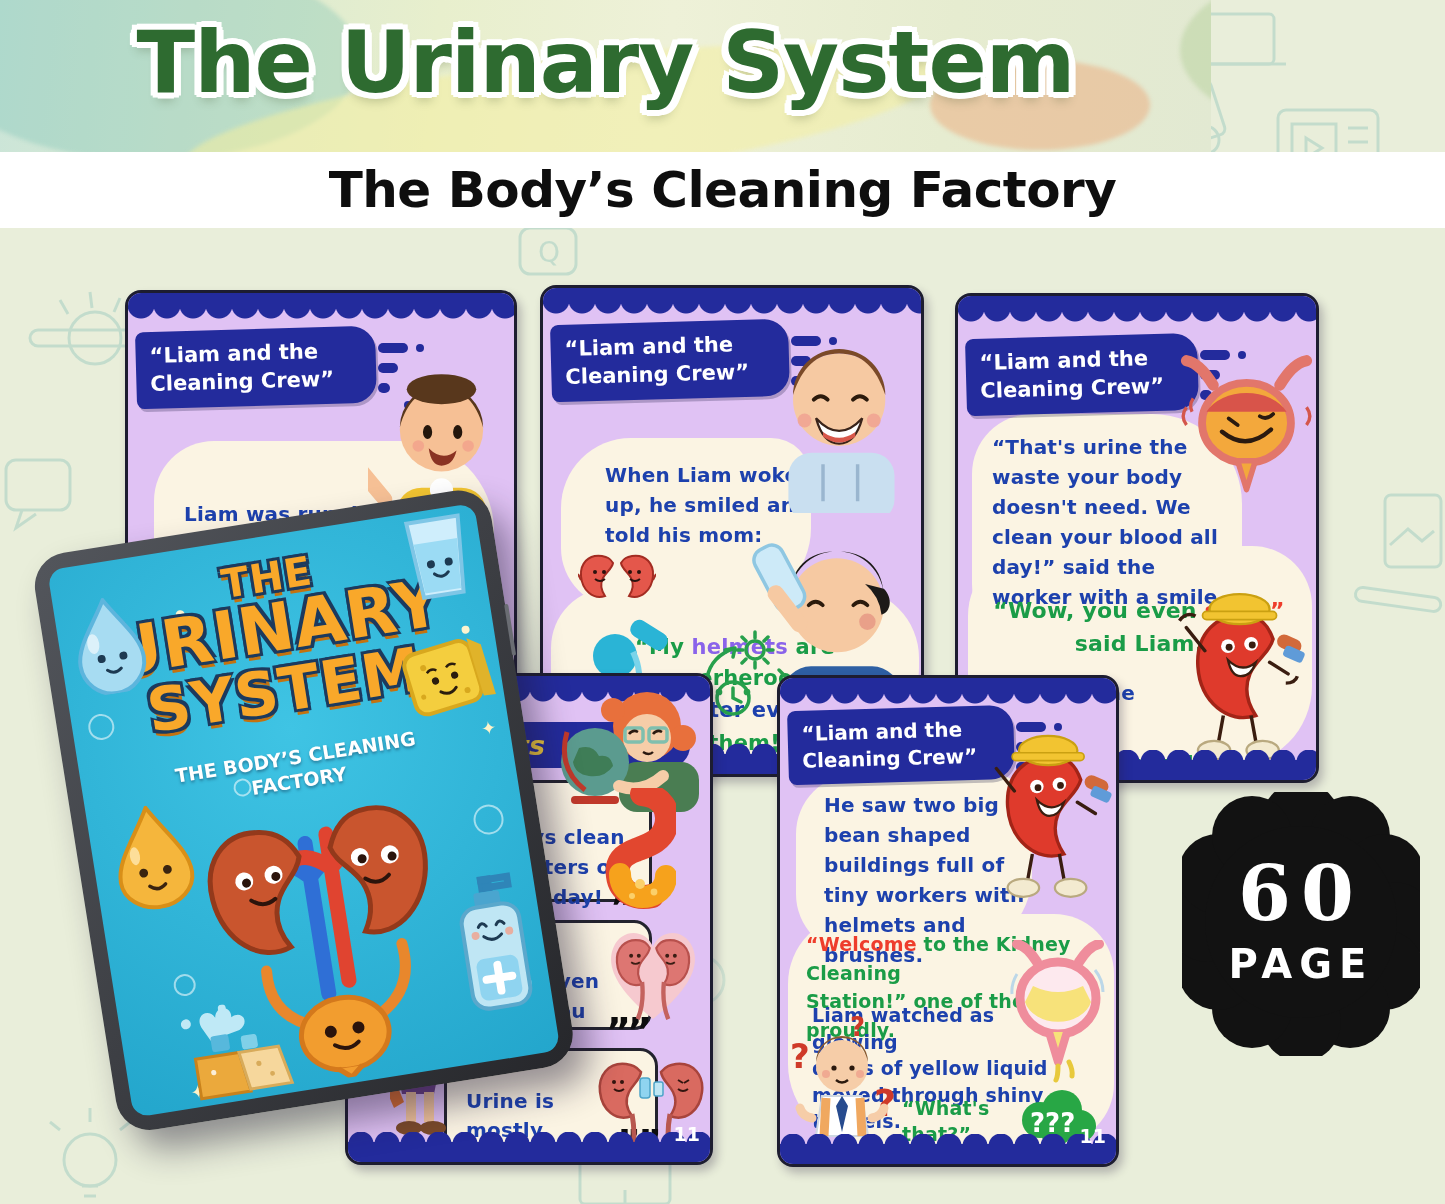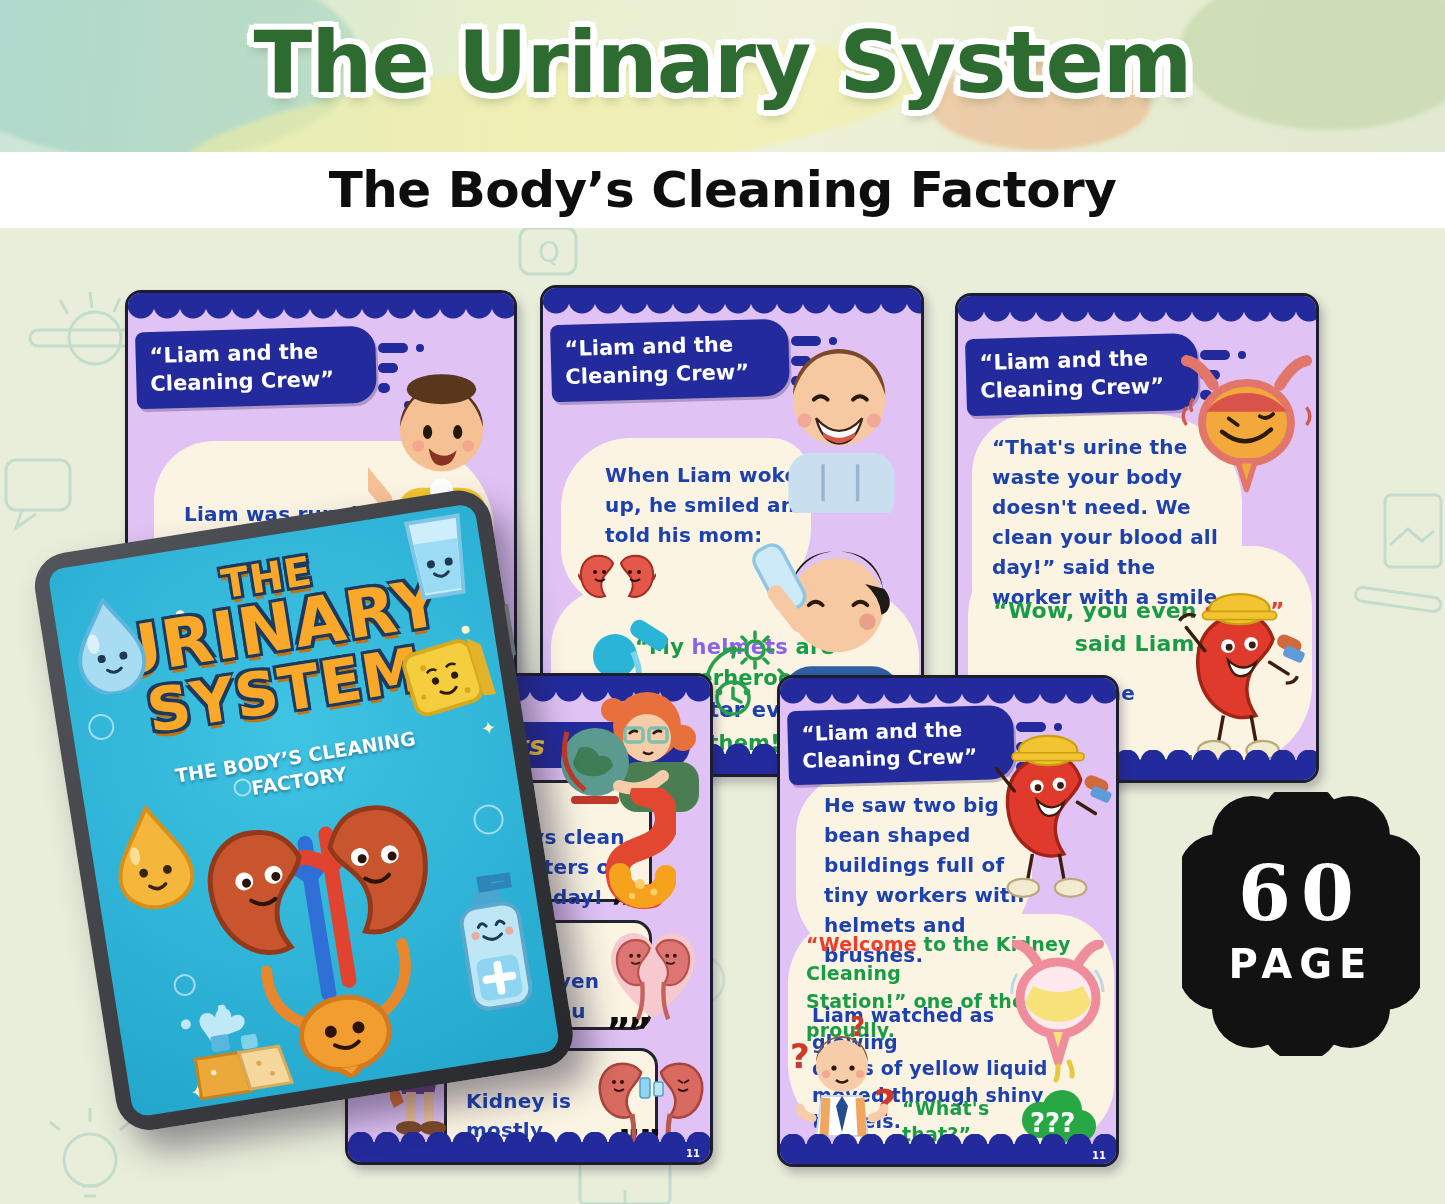--- a/index.html
+++ b/index.html
@@ -10,21 +10,21 @@
   *{margin:0;padding:0;box-sizing:border-box}
   html,body{width:1445px;height:1204px}
   body{font-family:"DejaVu Sans",sans-serif;background:#fff}
   .page{position:relative;width:1445px;height:1204px;background:var(--page-bg);overflow:hidden}
 
   
   .doodles{position:absolute;inset:0;z-index:0}
   .doodles *{vector-effect:non-scaling-stroke}
 
   
-  .hdr{position:absolute;left:0;top:0;width:1445px;height:152px;z-index:1;
+  .hdr{position:absolute;left:0;top:0;width:1211px;height:152px;z-index:1;
     background:linear-gradient(96deg,#cbe5d8 0%,#d9e9d2 16%,#e8efcd 36%,#eef1d8 55%,#e6ecd0 78%,#e2e9d2 100%);overflow:hidden}
   .wash{position:absolute;border-radius:50%;filter:blur(2px)}
   .w1{left:-60px;top:-40px;width:420px;height:200px;background:rgba(109,190,175,.30)}
   .w2{left:180px;top:60px;width:760px;height:120px;background:rgba(244,238,160,.55);transform:rotate(-7deg)}
   .w3{left:930px;top:60px;width:220px;height:90px;background:rgba(238,150,96,.38)}
   .w4{left:1180px;top:-30px;width:300px;height:160px;background:rgba(178,206,150,.45)}
   .main-title{position:absolute;left:0;right:0;top:12px;text-align:center;
     font-size:86px;font-weight:800;letter-spacing:-1px;color:var(--headline);
     text-shadow:-6px 0 0 #fff,6px 0 0 #fff,0 -6px 0 #fff,0 6px 0 #fff,
       -5px -5px 0 #fff,5px -5px 0 #fff,-5px 5px 0 #fff,5px 5px 0 #fff,
@@ -37,21 +37,21 @@
   .card{position:absolute;background:var(--purple);border:3px solid #1d1d30;border-radius:16px;
     box-shadow:4px 6px 10px rgba(40,30,60,.28);overflow:hidden}
   .sc{position:absolute;left:0;right:0;top:0;z-index:1}
   .sc .a{height:15px;background:var(--navy)}
   .sc .b{height:12px;background-image:radial-gradient(circle at 13px -3px,var(--navy) 13px,rgba(0,0,0,0) 14px);
     background-size:26px 12px;background-repeat:repeat-x}
   .ft{position:absolute;left:0;right:0;bottom:0;z-index:6}
   .ft .b{height:10px;background-image:radial-gradient(circle at 13px 12px,var(--navy) 12px,rgba(0,0,0,0) 13px);
     background-size:26px 10px;background-repeat:repeat-x}
   .ft .a{height:20px;background:var(--navy)}
-  .pg{position:absolute;right:10px;bottom:3px;color:#fff;font-weight:bold;font-size:10px;z-index:7}
+  .pg{position:absolute;right:10px;bottom:17px;color:#fff;font-weight:bold;font-size:19px;z-index:7}
   .ribbon{position:absolute;background:var(--navy);color:#fff;font-weight:bold;font-size:21px;line-height:1.35;
     padding:10px 14px;border-radius:8px 24px 24px 8px;transform:rotate(-1.6deg);white-space:pre-line;z-index:3;
     box-shadow:2px 3px 0 rgba(20,20,60,.25)}
   .dashes{position:absolute;z-index:3}
   .blob{position:absolute;background:var(--cream);z-index:2}
   .txt{position:absolute;font-weight:bold;font-size:20px;line-height:1.5;letter-spacing:.2px;
     white-space:pre-line;z-index:4}
   .c-blue{color:var(--blue)} .c-green{color:var(--green)} .c-red{color:var(--red)} .c-purple{color:var(--vio)}
   .ctr{text-align:center}
   .ill{position:absolute;z-index:5}
@@ -413,21 +413,21 @@
     <svg class="ill" style="left:42px;top:386px" width="60" height="80" viewBox="0 0 60 80">
       <path d="M6 2 h44 l-6 30 h-32 z" fill="#6b3f86"></path>
       <path d="M0 6 l14 34 l-10 6 l-12 -28 z" fill="#e0702c"></path>
       <rect x="16" y="30" width="10" height="30" fill="#f0c29a"></rect>
         <rect x="34" y="30" width="10" height="30" fill="#f0c29a"></rect>
       <ellipse cx="19" cy="66" rx="13" ry="7" fill="#7b4a2a"></ellipse>
         <ellipse cx="43" cy="66" rx="13" ry="7" fill="#7b4a2a"></ellipse>
     </svg>
     <div class="fbox" style="left:96px;top:372px;width:214px;height:104px"></div>
     <div class="txt c-blue" style="left:118px;top:382px;width:150px;z-index:4;line-height:1.45">
-      <span>Kidney is</span><br><span>mostly water</span><br>
+      <span>Urine is</span><br><span>mostly water</span><br>
     </div>
     <div class="fq" style="left:268px;top:448px">””</div>
     <svg class="ill" style="left:246px;top:380px" width="110" height="100" viewBox="0 0 110 100">
       <path d="M32 8 C14 6 4 20 6 36 C8 54 22 66 38 60 C32 52 31 44 35 36 C39 28 46 24 47 16 C42 10 38 9 32 8 Z" fill="#d96a60" stroke="#a8443c" stroke-width="2.5"></path>
       <path d="M82 8 C100 6 110 20 108 36 C106 54 92 66 76 60 C82 52 83 44 79 36 C75 28 68 24 67 16 C72 10 76 9 82 8 Z" fill="#d96a60" stroke="#a8443c" stroke-width="2.5"></path>
       <path d="M38 58 q4 22 0 40 M76 58 q-4 22 0 40" stroke="#b85850" stroke-width="5" fill="none"></path>
       <rect x="46" y="22" width="10" height="20" rx="3" fill="#8fd4f0" stroke="#4da4c9" stroke-width="1.5"></rect>
       <rect x="60" y="26" width="9" height="14" rx="2" fill="#bfe6f4" stroke="#4da4c9" stroke-width="1.5"></rect>
       <circle cx="20" cy="26" r="2" fill="#33150f"></circle>
         <circle cx="28" cy="26" r="2" fill="#33150f"></circle>

